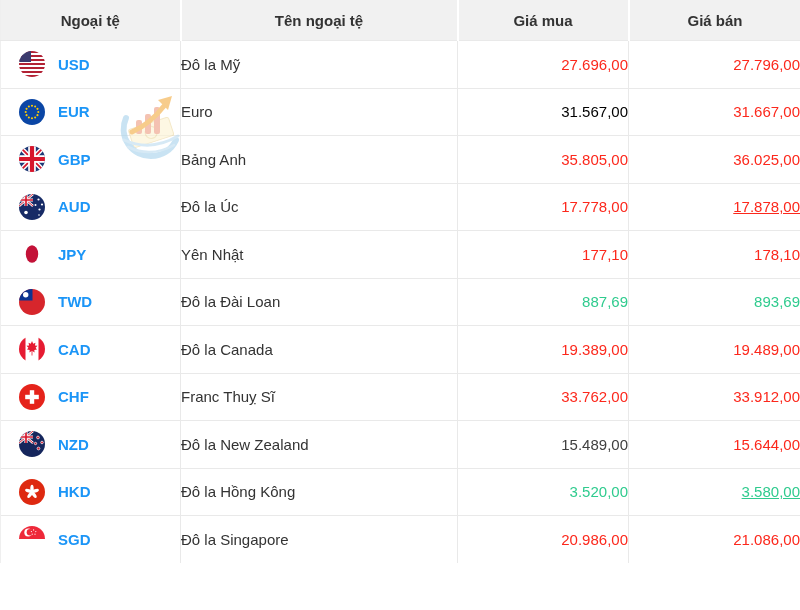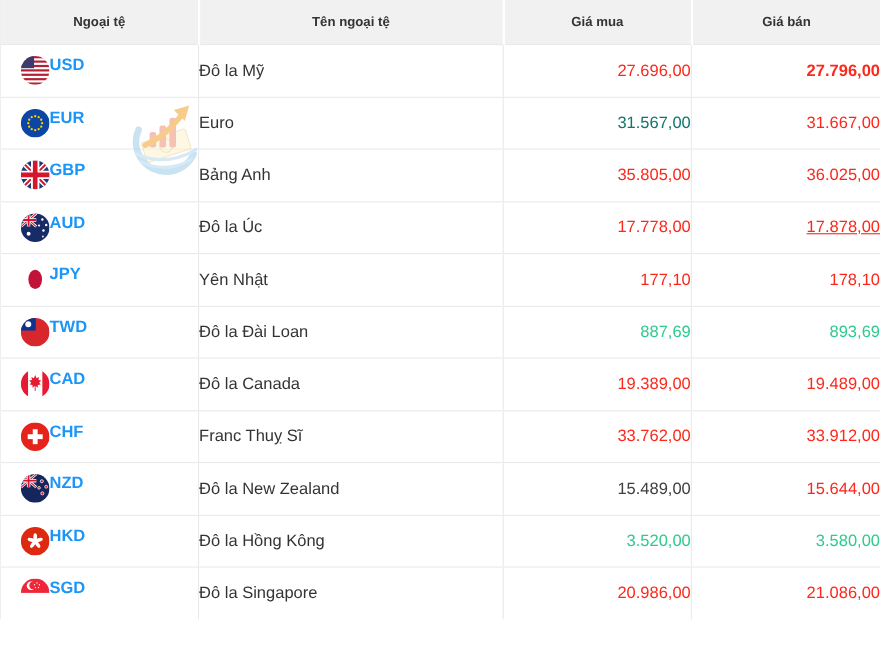--- a/index.html
+++ b/index.html
@@ -1,34 +1,34 @@
 <!DOCTYPE html>
 <html><head>
 <meta charset="utf-8">
 <style>
   html,body{margin:0;padding:0;background:#fff;}
   body{font-family:"Liberation Sans","DejaVu Sans",sans-serif;}
   #app{position:relative;width:800px;height:610px;overflow:hidden;background:#fff;}
 
   table.fx{width:800px;border-collapse:collapse;table-layout:fixed;}
   table.fx th{
-    background:#f1f1f1;height:40px;font-size:12px;font-weight:bold;color:#333;
+    background:#f1f1f1;height:40px;font-size:15px;font-weight:bold;color:#333;
     text-align:center;border-left:2px solid #fff;border-bottom:1px solid #e9e9e9;
     padding:0;
   }
   table.fx th:first-child{border-left:1px solid #efefef;}
   table.fx td{
     height:46.5px;font-size:15px;color:#333;background:#fff;
     border-top:1px solid #e9e9e9;border-right:1px solid #e9e9e9;
     padding:0;vertical-align:middle;
   }
   table.fx tr td:first-child{border-left:1px solid #efefef;}
   table.fx tr td:last-child{border-right:1px solid #efefef;}
 
-  .cellcode{display:flex;padding-left:18px;}
+  .cellcode{display:flex;align-items:center;gap:13px;padding-left:18px;}
   .flag{width:26px;height:26px;flex:0 0 26px;display:inline-flex;}
   .flag svg{display:block;}
   .code{font-weight:bold;font-size:15px;text-decoration:none;cursor:pointer;}
   .cname{padding-left:15px;}
   .val{text-align:right;padding-right:16px;}
 
   
   #watermark{
     position:absolute;left:116px;top:90px;display:flex;align-items:center;
     opacity:.6;pointer-events:none;z-index:5;
@@ -80,21 +80,21 @@
                     <rect y="24" width="26" height="2" fill="#b22234"></rect>
                     <rect width="12" height="11" fill="#3c3b6e"></rect>
                   </g>
                 </svg>
               </span>
           <a class="code" style="color: rgb(27, 149, 247);">USD</a>
         </div>
       </td>
       <td class="cname">Đô la Mỹ</td>
       <td class="val buy" style="color: rgb(252, 40, 28);">27.696,00</td>
-      <td class="val sell" style="color: rgb(252, 40, 28); font-weight: bold;">27.796,00</td>
+      <td class="val sell" style="color: rgb(252, 40, 28);">27.796,00</td>
     </tr>
         <tr>
       <td>
         <div class="cellcode">
           <span class="flag">
                 <svg width="26" height="26" viewBox="0 0 26 26">
                   <defs>
                     <clipPath id="cpeur">
                       <circle cx="13" cy="13" r="13"></circle>
                     </clipPath>
@@ -113,21 +113,21 @@
                     <circle cx="6.70" cy="13.00" r="1.05" fill="#ffcc00"></circle>
                     <circle cx="7.54" cy="9.85" r="1.05" fill="#ffcc00"></circle>
                     <circle cx="9.85" cy="7.54" r="1.05" fill="#ffcc00"></circle>
                   </g>
                 </svg>
               </span>
           <a class="code" style="color: rgb(27, 149, 247);">EUR</a>
         </div>
       </td>
       <td class="cname">Euro</td>
-      <td class="val buy" style="color: #0f766e;">31.567,00</td>
+      <td class="val buy" style="color: #000000;">31.567,00</td>
       <td class="val sell" style="color: rgb(252, 40, 28);">31.667,00</td>
     </tr>
         <tr>
       <td>
         <div class="cellcode">
           <span class="flag">
                 <svg width="26" height="26" viewBox="0 0 26 26">
                   <defs>
                     <clipPath id="cpgbp">
                       <circle cx="13" cy="13" r="13"></circle>
@@ -325,21 +325,21 @@
                     <ellipse cx="13" cy="9.6" rx="1.7" ry="3.8" fill="#fff" transform="rotate(216 13 13)"></ellipse>
                     <ellipse cx="13" cy="9.6" rx="1.7" ry="3.8" fill="#fff" transform="rotate(288 13 13)"></ellipse>
                   </g>
                 </svg>
               </span>
           <a class="code" style="color: rgb(27, 149, 247);">HKD</a>
         </div>
       </td>
       <td class="cname">Đô la Hồng Kông</td>
       <td class="val buy" style="color: rgb(47, 203, 142);">3.520,00</td>
-      <td class="val sell" style="color: rgb(47, 203, 142);">3.580,00</td>
+      <td class="val sell" style="color: rgb(47, 203, 142); text-decoration: underline;">3.580,00</td>
     </tr>
         <tr>
       <td>
         <div class="cellcode">
           <span class="flag">
                 <svg width="26" height="26" viewBox="0 0 26 26">
                   <defs>
                     <clipPath id="cpsgd">
                       <circle cx="13" cy="13" r="13"></circle>
                     </clipPath>

